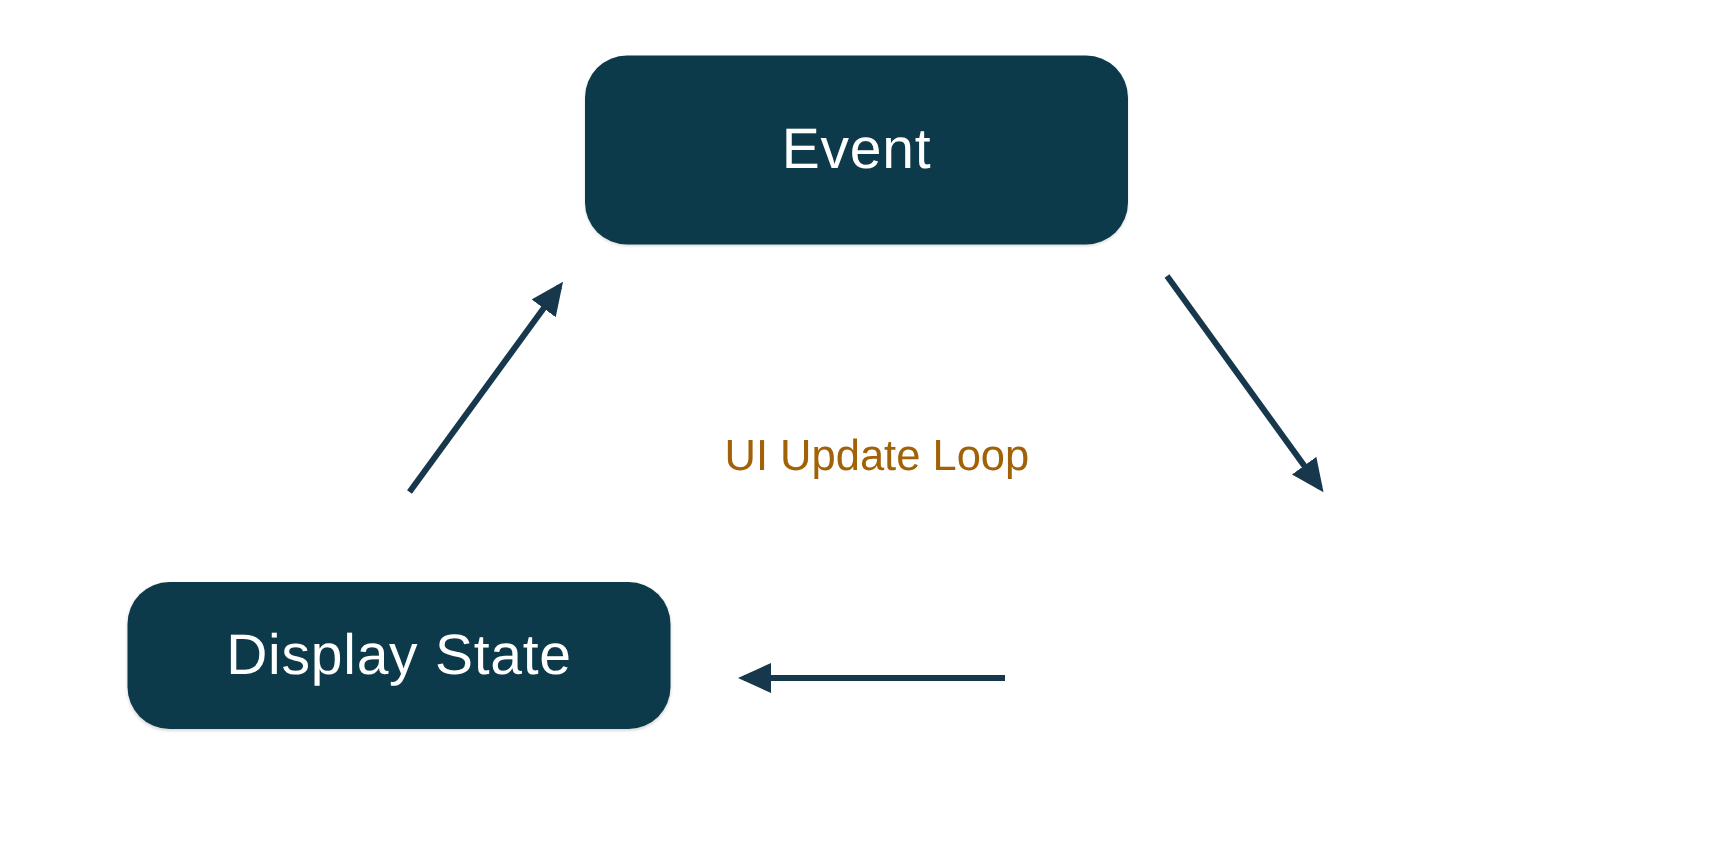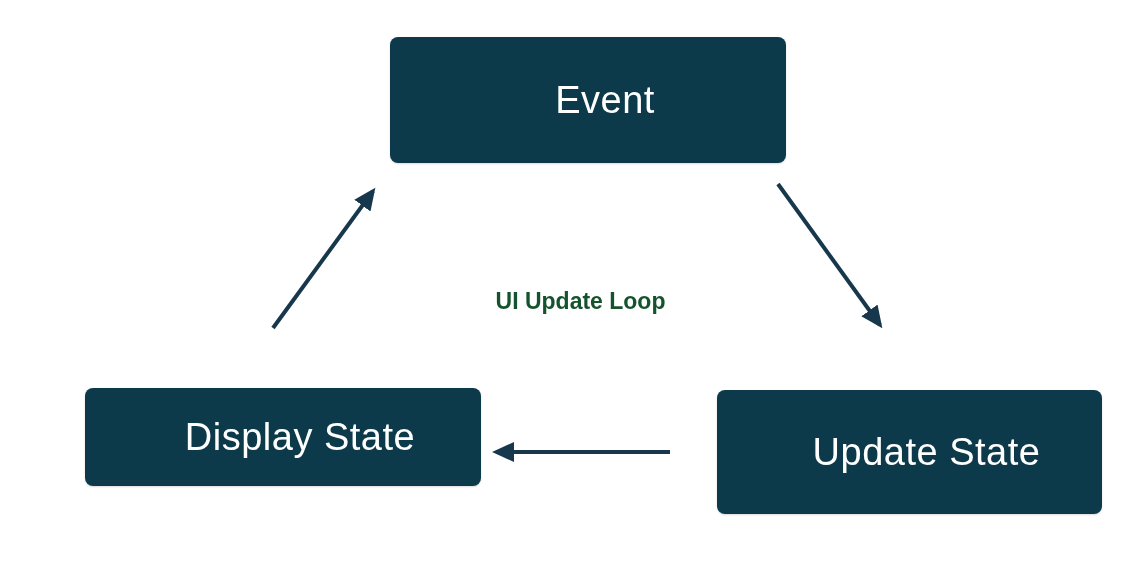--- a/index.html
+++ b/index.html
@@ -11,26 +11,25 @@
   .canvas {
     position: relative;
     width: 1147px;
     height: 576px;
     background: #ffffff;
     overflow: hidden;
   }
   .node {
     position: absolute;
     background: #0d3a4a;
-    border-radius: 8px;
+    border-radius: 28px;
     display: flex;
     align-items: center;
     justify-content: center;
     box-shadow: 0 1px 2px rgba(0,0,0,0.15);
-    padding-left: 34px;
   }
   .node-label {
     color: #ffffff;
     font-size: 38px;
     font-weight: 500;
     letter-spacing: 0.5px;
     white-space: nowrap;
   }
   #node-event {
     left: 390px;
@@ -49,23 +48,23 @@
     top: 390px;
     width: 351px;
     height: 124px;
   }
   .loop-label {
     position: absolute;
     left: 483px;
     top: 288px;
     width: 195px;
     text-align: center;
-    font-size: 23px;
-    font-weight: 700;
-    color: #14532d;
+    font-size: 29px;
+    font-weight: 400;
+    color: #a16207;
     white-space: nowrap;
   }
   svg.arrows {
     position: absolute;
     left: 0;
     top: 0;
     width: 1147px;
     height: 576px;
     pointer-events: none;
   }
@@ -87,23 +86,20 @@
     </defs>
     <line x1="778" y1="184" x2="880" y2="325" marker-end="url(#arrowhead)"></line>
     <line x1="670" y1="452" x2="496" y2="452" marker-end="url(#arrowhead)"></line>
     <line x1="273" y1="328" x2="373" y2="191" marker-end="url(#arrowhead)"></line>
   </svg>
 
   <div class="node" id="node-event">
     <span class="node-label">Event</span>
   </div>
 
-  <div class="node" id="node-update-state">
-    <span class="node-label">Update State</span>
-  </div>
 
   <div class="node" id="node-display-state">
     <span class="node-label">Display State</span>
   </div>
 
   <div class="loop-label">UI Update Loop</div>
 
 </div>
 
 </body></html>

